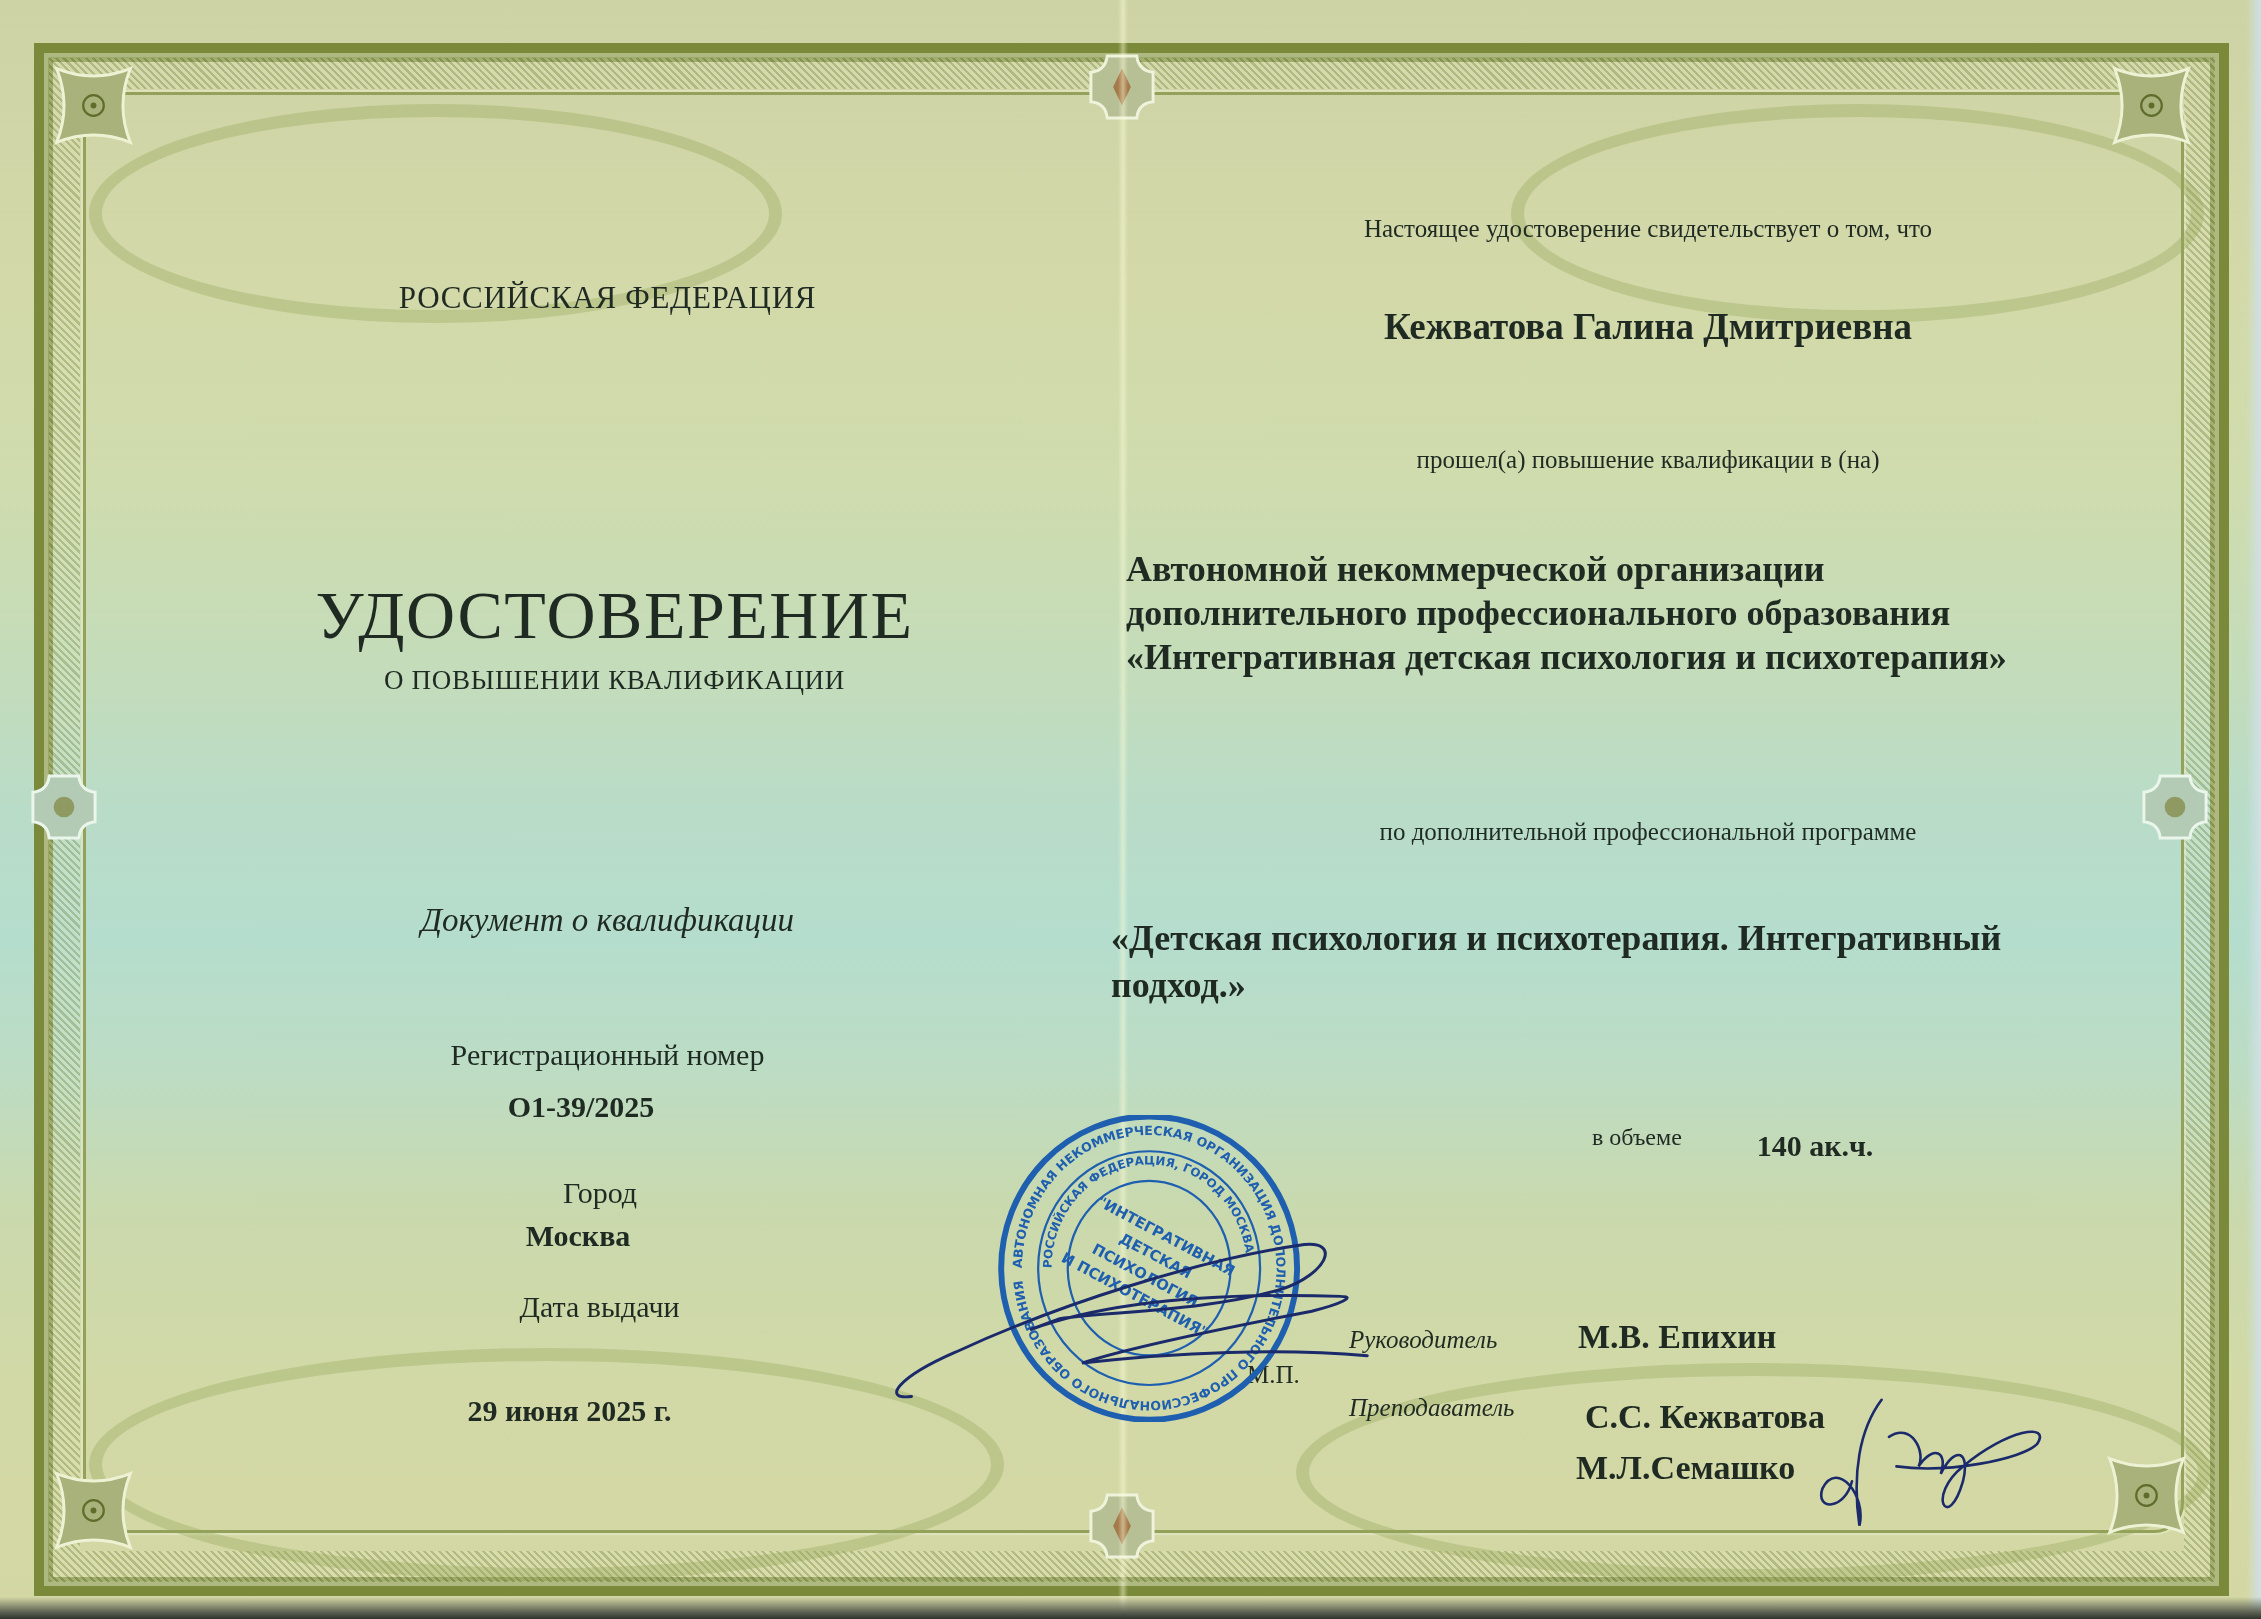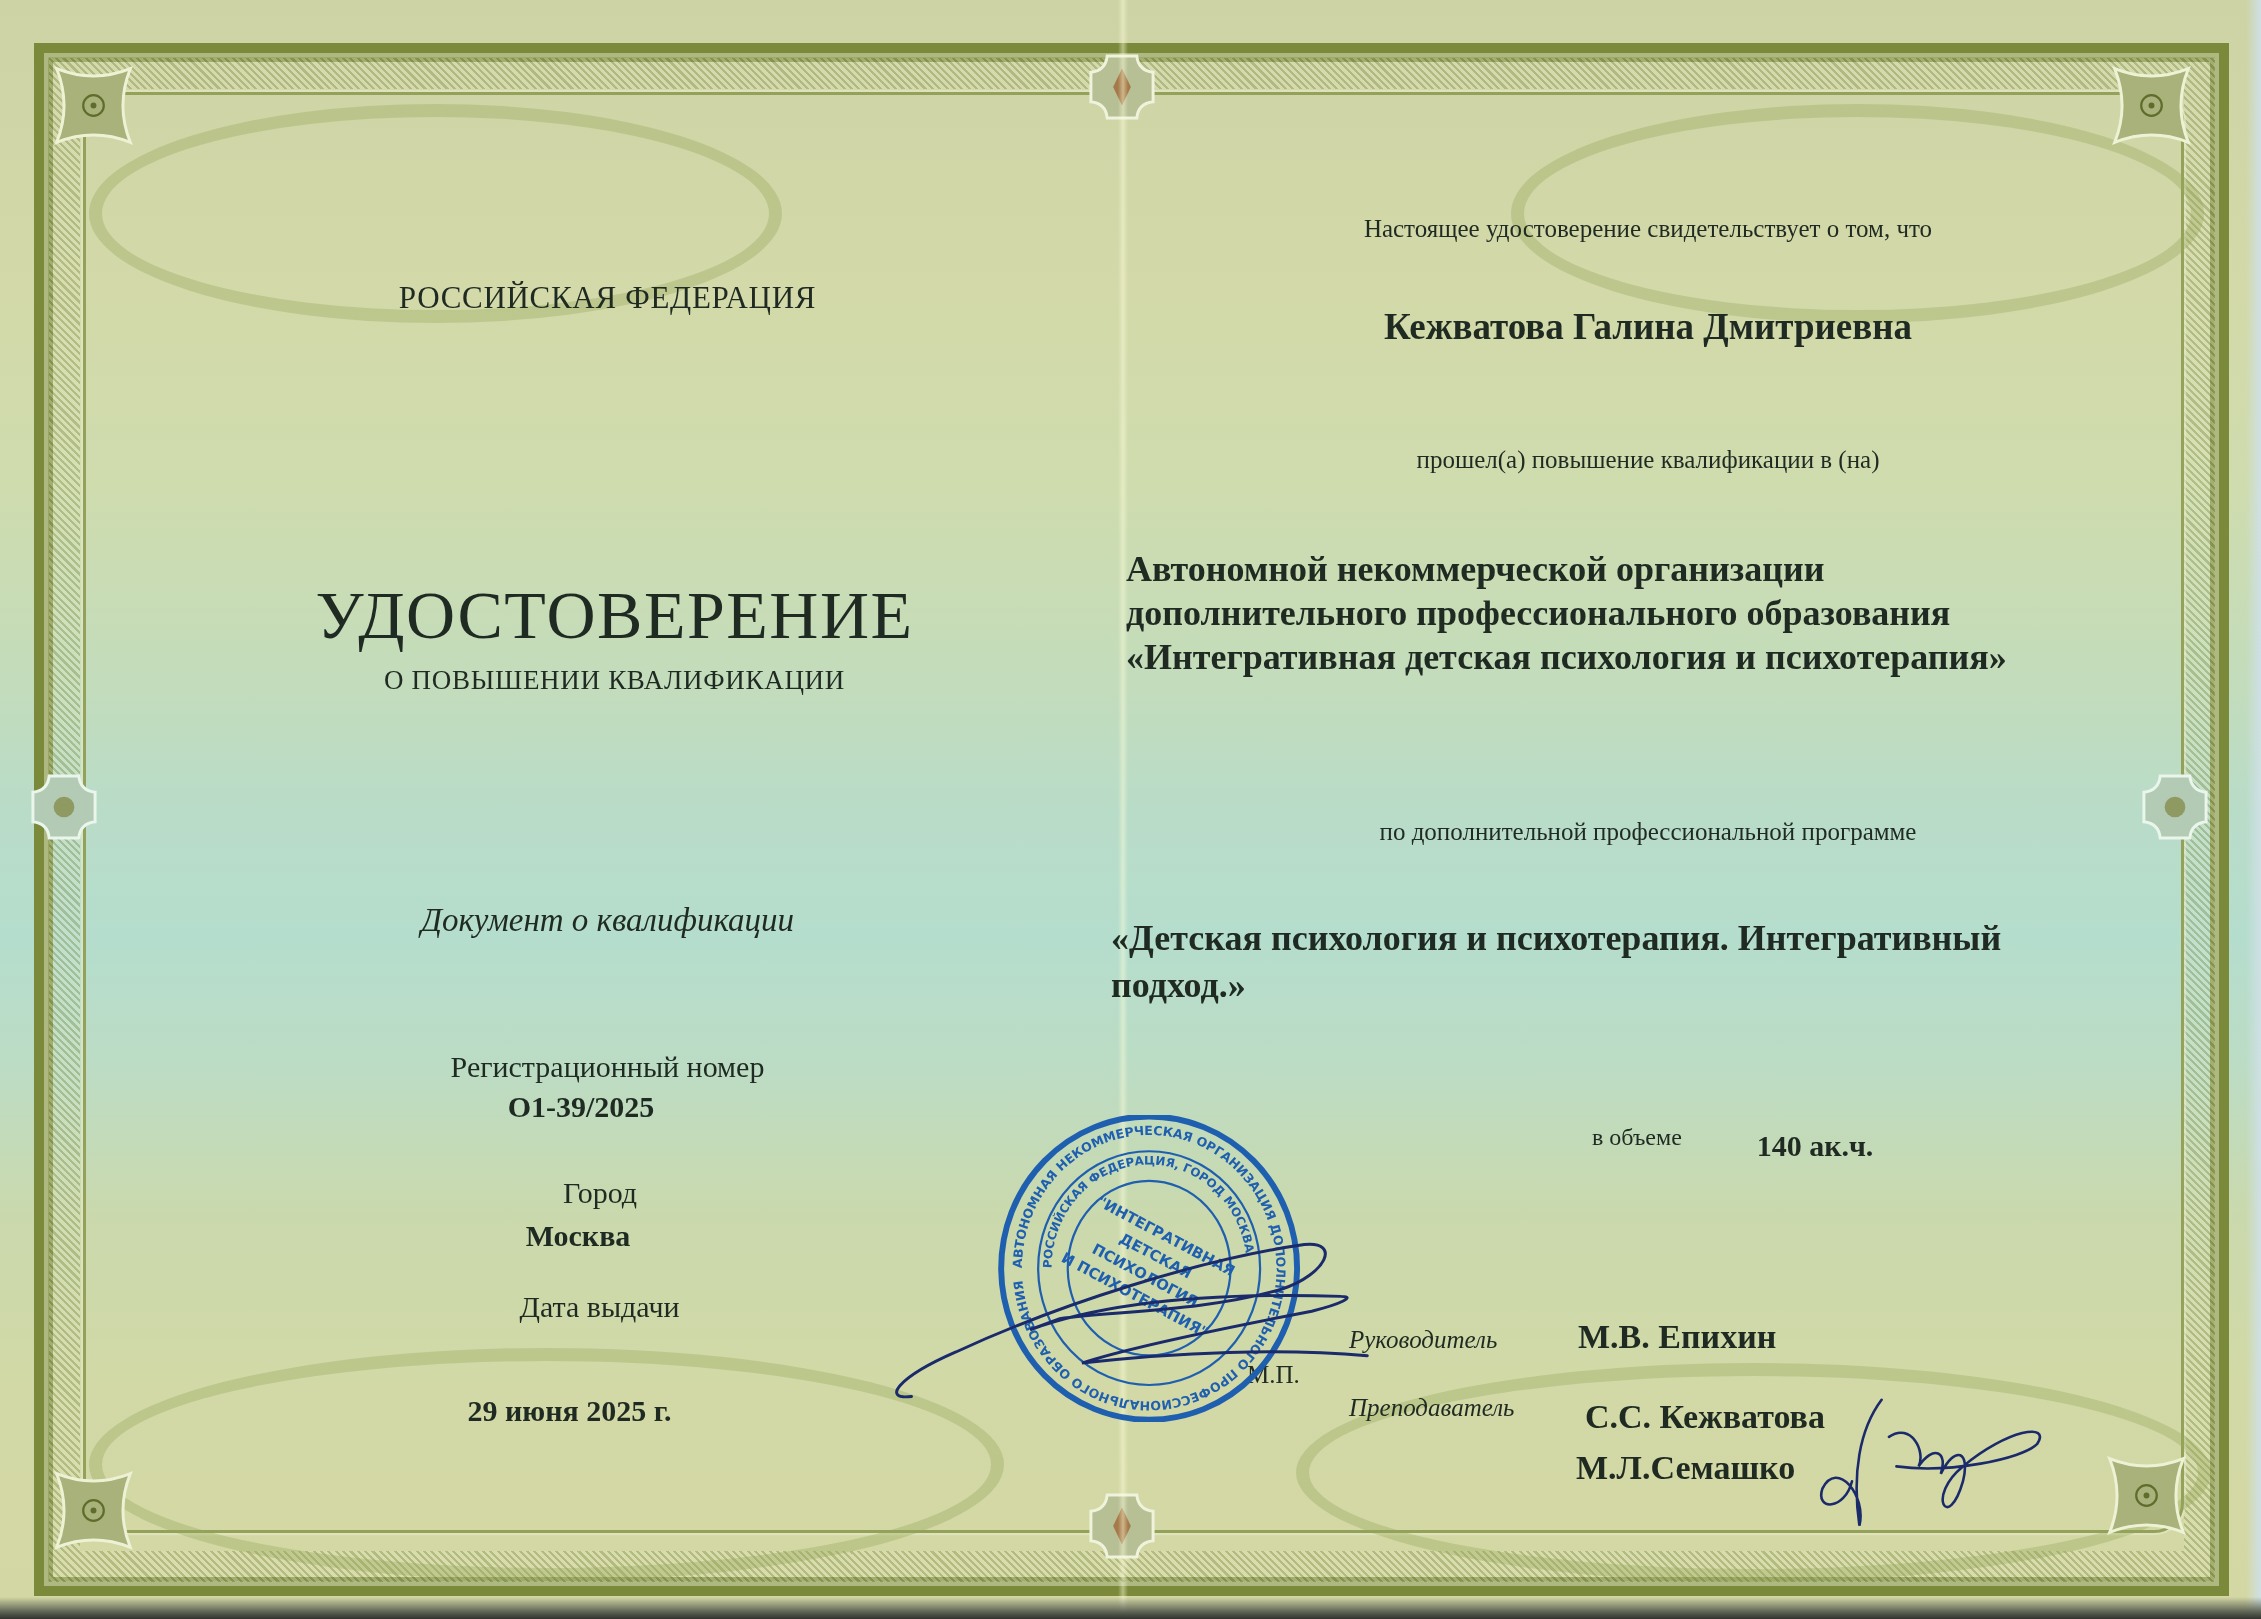--- a/index.html
+++ b/index.html
@@ -118,21 +118,21 @@
     <circle cx="50" cy="50" r="14" fill="#8f9a63"></circle>
   </svg>
 
   <div class="fold"></div>
 
   <div>
     <p class="t caps" style="left:311px;top:280px;width:593px;font-size:31px;">РОССИЙСКАЯ ФЕДЕРАЦИЯ</p>
     <p class="t caps" style="left:296px;top:576px;width:637px;font-size:68px;letter-spacing:1.5px;">УДОСТОВЕРЕНИЕ</p>
     <p class="t caps" style="left:311px;top:665px;width:607px;font-size:27px;">О ПОВЫШЕНИИ КВАЛИФИКАЦИИ</p>
     <p class="t italic" style="left:311px;top:902px;width:593px;font-size:33px;">Документ о квалификации</p>
-    <p class="t" style="left:311px;top:1038px;width:593px;font-size:30px;margin-top:12px;">Регистрационный номер</p>
+    <p class="t" style="left:311px;top:1038px;width:593px;font-size:30px;">Регистрационный номер</p>
     <p class="t bold" style="left:433px;top:1090px;width:296px;font-size:30px;">О1-39/2025</p>
     <p class="t" style="left:489px;top:1176px;width:222px;font-size:30px;">Город</p>
     <p class="t bold" style="left:467px;top:1219px;width:222px;font-size:30px;">Москва</p>
     <p class="t" style="left:470px;top:1290px;width:259px;font-size:30px;">Дата выдачи</p>
     <p class="t bold" style="left:414px;top:1394px;width:311px;font-size:30px;">29 июня 2025 г.</p>
   </div>
 
   <div>
     <p class="t" style="left:1259px;top:215px;width:778px;font-size:25px;">Настоящее удостоверение свидетельствует о том, что</p>
     <p class="t bold" style="left:1259px;top:305px;width:778px;font-size:37px;">Кежватова Галина Дмитриевна</p>

